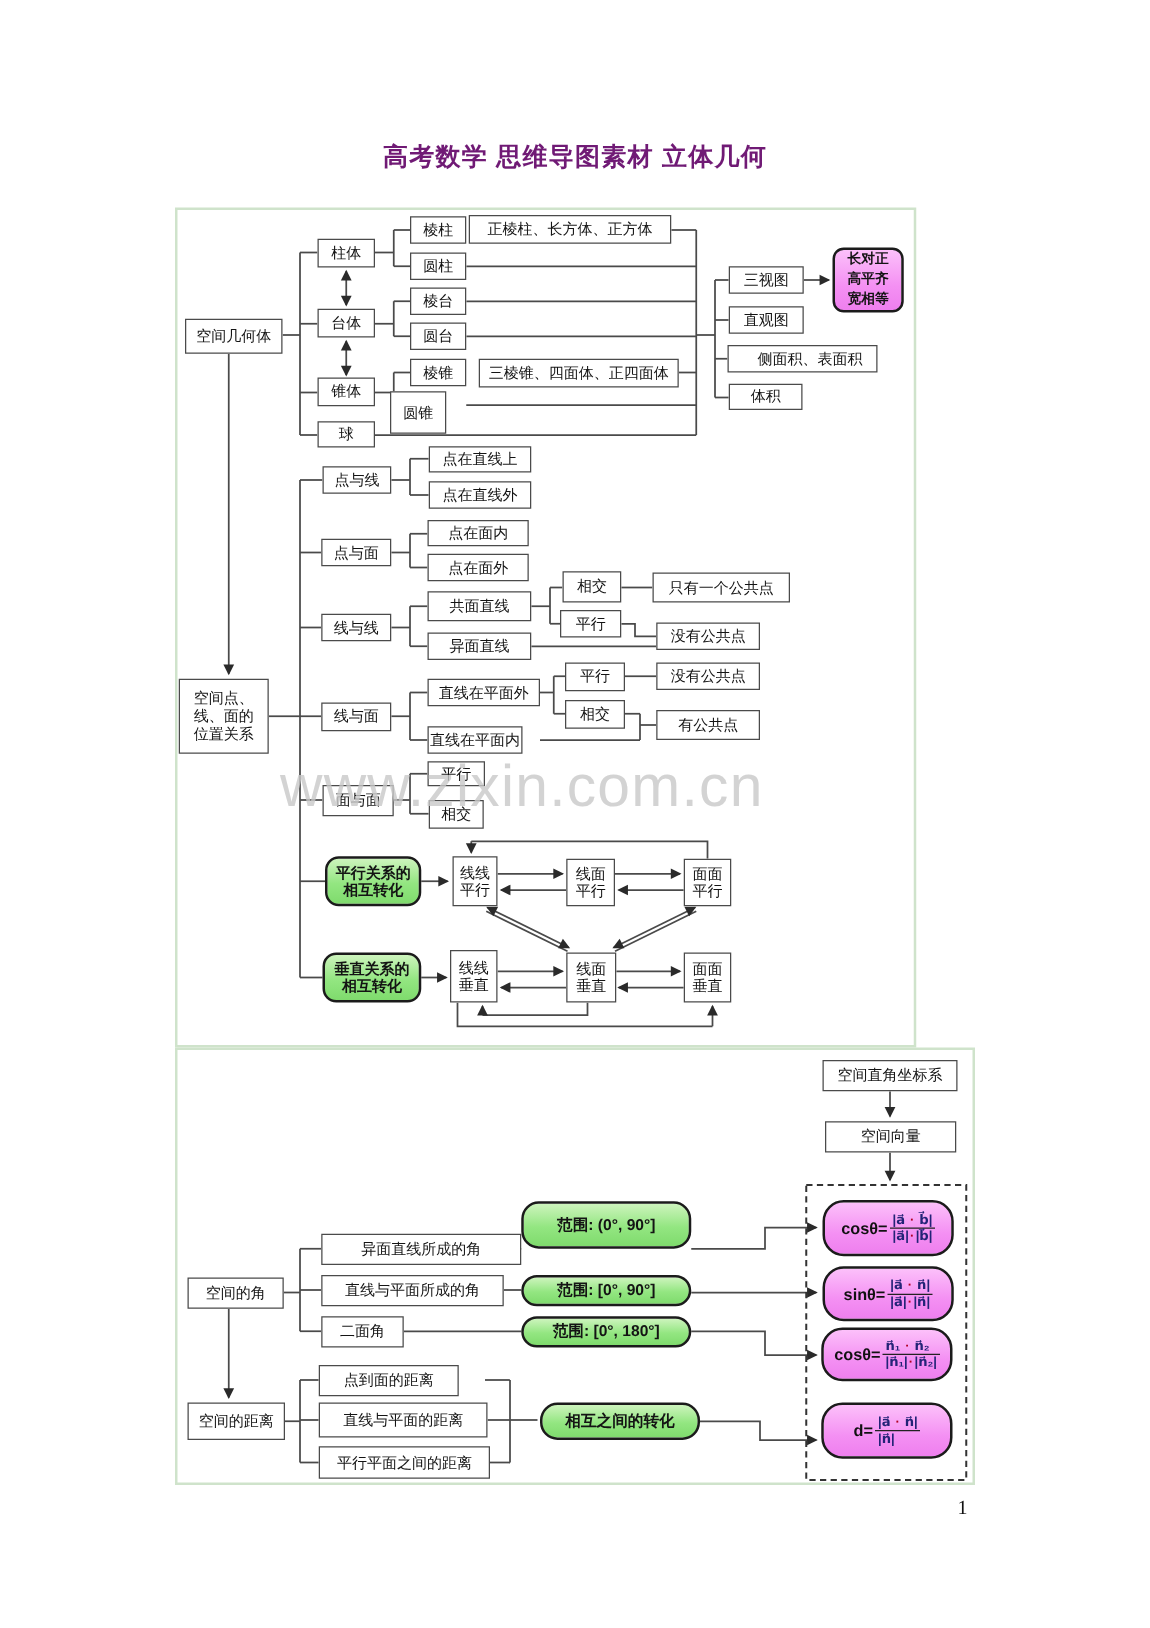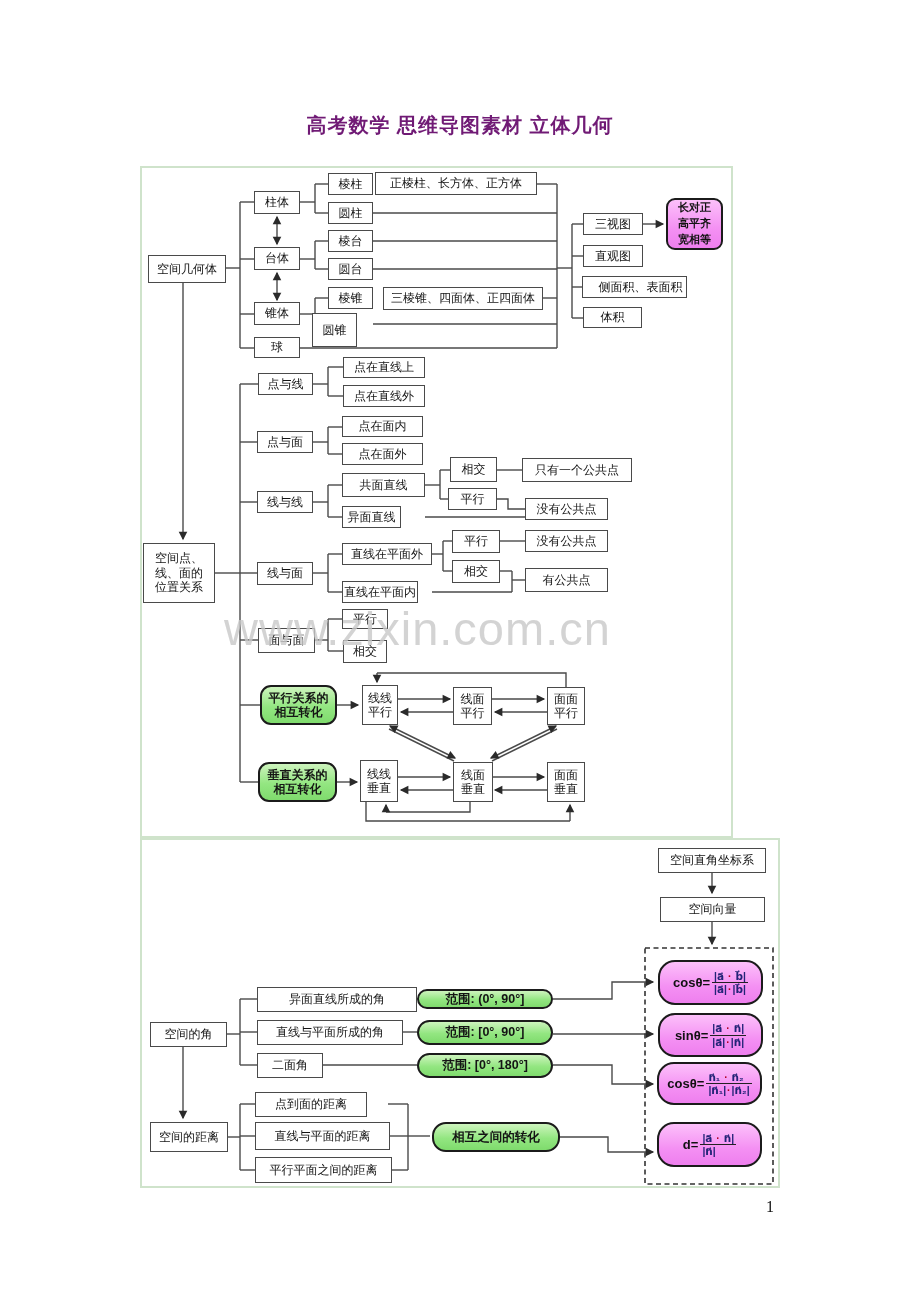--- a/index.html
+++ b/index.html
@@ -211,34 +211,34 @@
     <div class="node" style="left: 328px; top: 258px; width: 45px; height: 22px;">圆台</div>
     <div class="node" style="left: 328px; top: 287px; width: 45px; height: 22px;">棱锥</div>
     <div class="node" style="left: 312px; top: 313px; width: 45px; height: 34px;">圆锥</div>
     <div class="node" style="left: 375px; top: 172px; width: 162px; height: 23px;">正棱柱、长方体、正方体</div>
     <div class="node" style="left: 383px; top: 287px; width: 160px; height: 23px;">三棱锥、四面体、正四面体</div>
     <div class="node" style="left: 583px; top: 213px; width: 60px; height: 22px;">三视图</div>
     <div class="node pink" style="left: 666px; top: 198px; width: 57px; height: 52px;">长对正
 高平齐
 宽相等</div>
     <div class="node" style="left: 583px; top: 245px; width: 60px; height: 22px;">直观图</div>
-    <div class="node" style="left: 582px; top: 276px; width: 105px; height: 22px; padding-left: 12px;">侧面积、表面积</div>
+    <div class="node" style="left: 582px; top: 276px; width: 120px; height: 22px; padding-left: 12px;">侧面积、表面积</div>
     <div class="node" style="left: 583px; top: 307px; width: 59px; height: 21px;">体积</div>
     <div class="node" style="left: 143px; top: 543px; width: 72px; height: 60px;">空间点、
 线、面的
 位置关系</div>
     <div class="node" style="left: 258px; top: 373px; width: 55px; height: 22px;">点与线</div>
     <div class="node" style="left: 343px; top: 357px; width: 82px; height: 21px;">点在直线上</div>
     <div class="node" style="left: 343px; top: 385px; width: 82px; height: 22px;">点在直线外</div>
     <div class="node" style="left: 257px; top: 431px; width: 56px; height: 22px;">点与面</div>
     <div class="node" style="left: 342px; top: 416px; width: 81px; height: 21px;">点在面内</div>
     <div class="node" style="left: 342px; top: 443px; width: 81px; height: 22px;">点在面外</div>
     <div class="node" style="left: 257px; top: 491px; width: 56px; height: 22px;">线与线</div>
     <div class="node" style="left: 342px; top: 473px; width: 83px; height: 24px;">共面直线</div>
-    <div class="node" style="left: 342px; top: 506px; width: 59px; height: 22px;">异面直线</div>
+    <div class="node" style="left: 342px; top: 506px; width: 83px; height: 22px;">异面直线</div>
     <div class="node" style="left: 450px; top: 457px; width: 47px; height: 25px;">相交</div>
     <div class="node" style="left: 522px; top: 458px; width: 110px; height: 24px;">只有一个公共点</div>
     <div class="node" style="left: 448px; top: 488px; width: 49px; height: 22px;">平行</div>
     <div class="node" style="left: 525px; top: 498px; width: 83px; height: 22px;">没有公共点</div>
     <div class="node" style="left: 257px; top: 562px; width: 56px; height: 23px;">线与面</div>
     <div class="node" style="left: 342px; top: 543px; width: 90px; height: 22px;">直线在平面外</div>
     <div class="node" style="left: 342px; top: 581px; width: 76px; height: 22px;">直线在平面内</div>
     <div class="node" style="left: 452px; top: 530px; width: 48px; height: 23px;">平行</div>
     <div class="node" style="left: 525px; top: 530px; width: 83px; height: 22px;">没有公共点</div>
     <div class="node" style="left: 452px; top: 560px; width: 48px; height: 23px;">相交</div>
@@ -261,21 +261,21 @@
     <div class="node" style="left: 453px; top: 762px; width: 40px; height: 40px;">线面
 垂直</div>
     <div class="node" style="left: 547px; top: 762px; width: 38px; height: 40px;">面面
 垂直</div>
     <div class="node" style="left: 658px; top: 848px; width: 108px; height: 25px;">空间直角坐标系</div>
     <div class="node" style="left: 660px; top: 897px; width: 105px; height: 25px;">空间向量</div>
     <div class="node" style="left: 150px; top: 1022px; width: 77px; height: 25px;">空间的角</div>
     <div class="node" style="left: 257px; top: 987px; width: 160px; height: 25px; text-align: right;">异面直线所成的角</div>
     <div class="node" style="left: 257px; top: 1020px; width: 146px; height: 25px;">直线与平面所成的角</div>
     <div class="node" style="left: 257px; top: 1053px; width: 66px; height: 25px;">二面角</div>
-    <div class="node greenpill" style="left: 417px; top: 989px; width: 136px; height: 20px;">范围: (0°, 90°]</div>
+    <div class="node greenpill" style="left: 417px; top: 961px; width: 136px; height: 38px;">范围: (0°, 90°]</div>
     <div class="node greenpill" style="left: 417px; top: 1020px; width: 136px; height: 25px;">范围: [0°, 90°]</div>
     <div class="node greenpill" style="left: 417px; top: 1053px; width: 136px; height: 25px;">范围: [0°, 180°]</div>
     <div class="node" style="left: 150px; top: 1122px; width: 78px; height: 30px;">空间的距离</div>
     <div class="node" style="left: 255px; top: 1092px; width: 112px; height: 25px;">点到面的距离</div>
     <div class="node" style="left: 255px; top: 1122px; width: 135px; height: 28px;">直线与平面的距离</div>
     <div class="node" style="left: 255px; top: 1157px; width: 137px; height: 26px;">平行平面之间的距离</div>
     <div class="node greenpill" style="left: 432px; top: 1122px; width: 128px; height: 30px;">相互之间的转化</div>
     <div class="pinkf" style="left: 658px; top: 960px; width: 105px; height: 45px;">
       <span class="lhs">cosθ=</span>
       <span class="frac">

